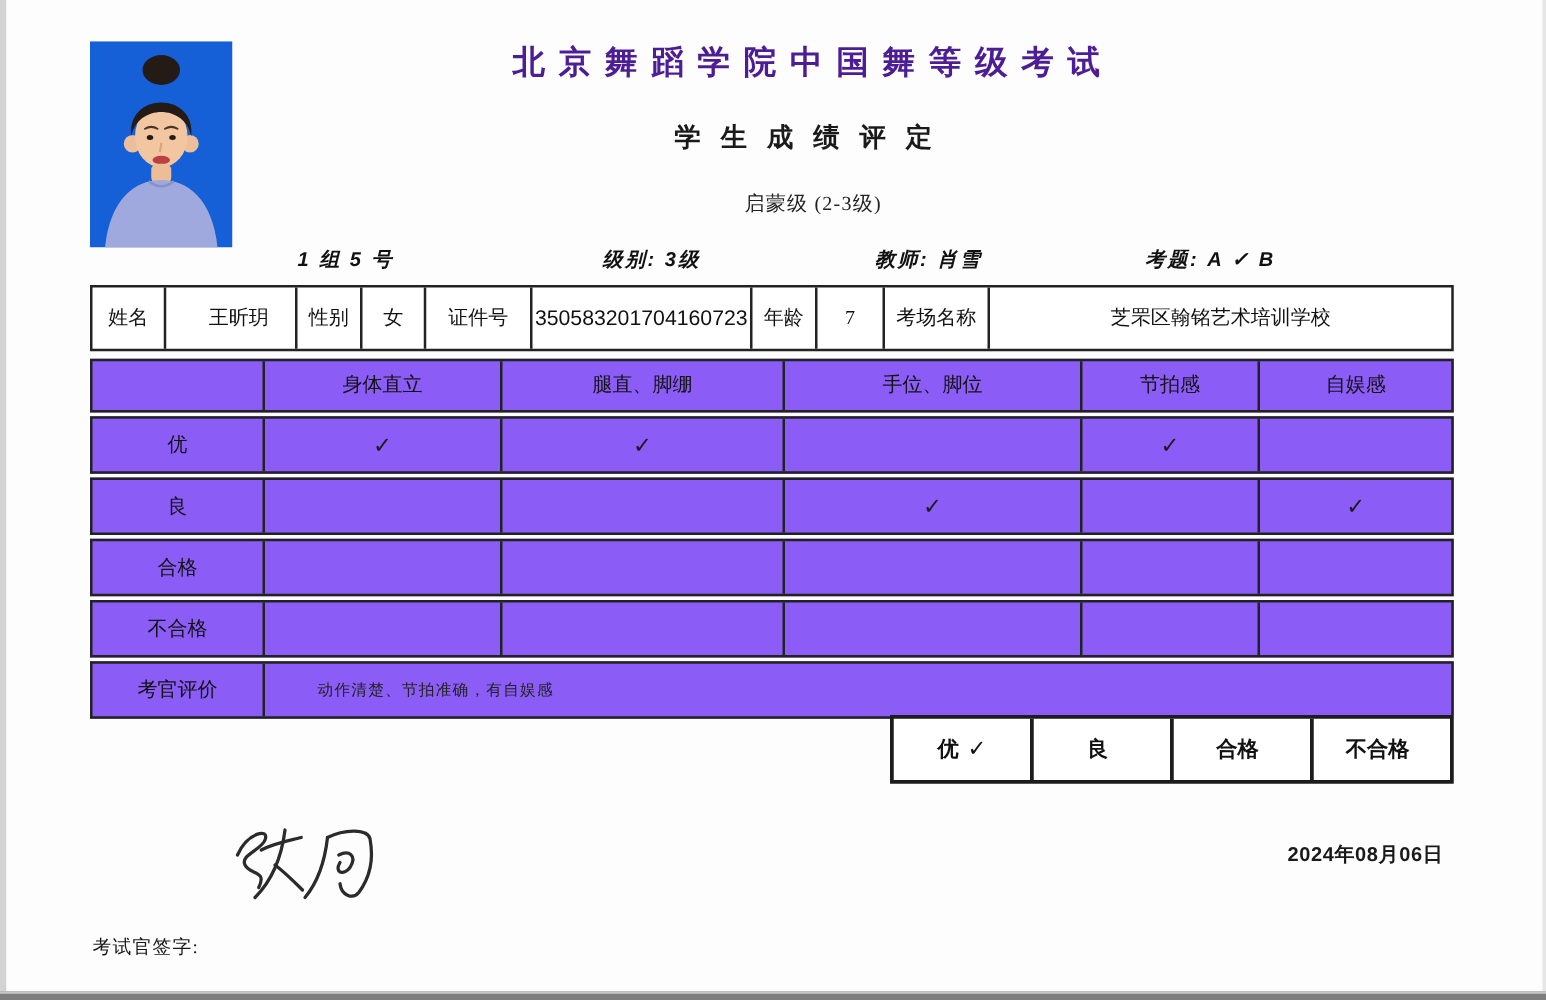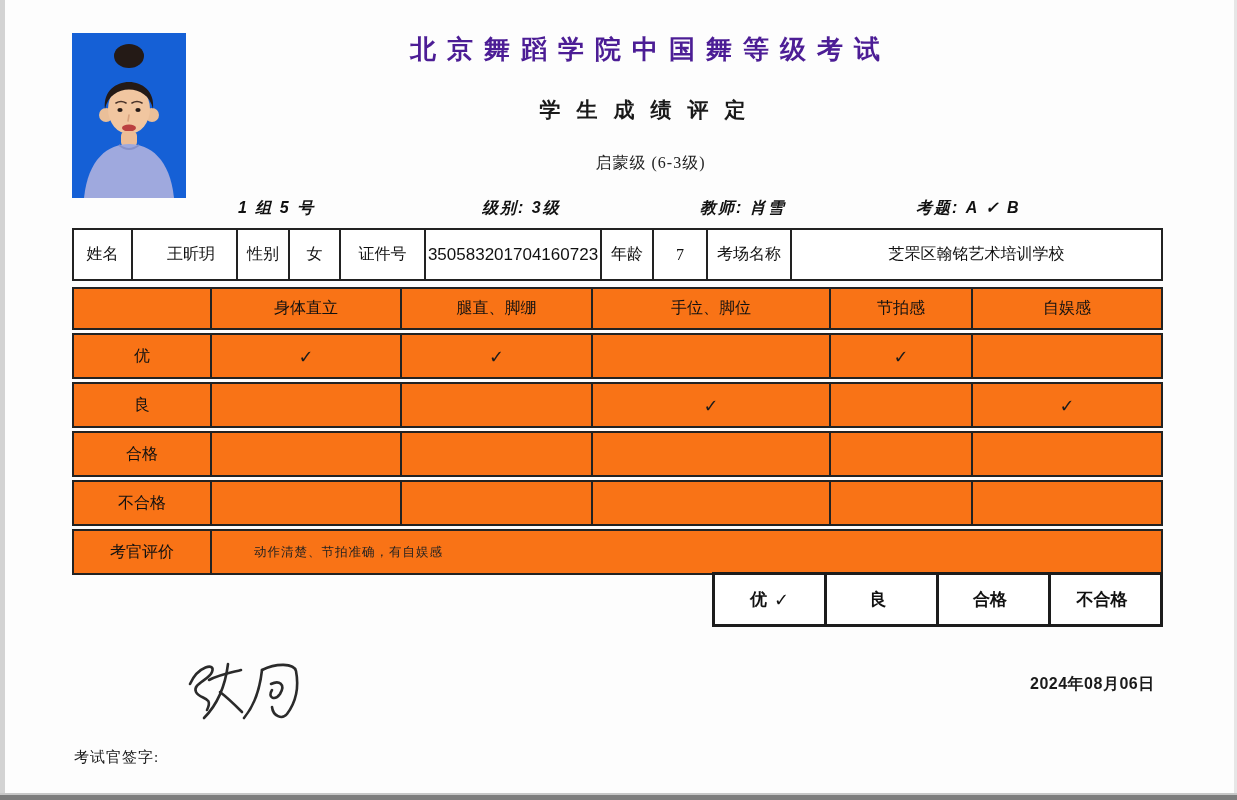--- a/index.html
+++ b/index.html
@@ -40,26 +40,26 @@
               display:flex; border:2px solid #222; background:#fff; }
   .i-cell { display:flex; align-items:center; justify-content:center;
             border-left:2px solid #222; font-size:16px; color:#111; white-space:nowrap; }
   .i-cell:first-child { border-left:none; }
   .i0{width:57px;} .i1{width:105px;padding-left:13px;} .i2{width:52px;} .i3{width:51px;} .i4{width:85px;}
   .i5{width:176px; font-family:"Liberation Sans", sans-serif; font-size:17px; letter-spacing:0; }
   .i6{width:52px;} .i7{width:54px;} .i8{width:84px;} .i9{flex:1;}
 
   
   .grade { position:absolute; left:72px; top:287px; width:1091px; }
-  .g-row { display:flex; border:2px solid #222; height:46px; margin-top:3px; background:#f97316;justify-content:space-between; }
+  .g-row { display:flex; border:2px solid #222; height:46px; margin-top:3px; background:#8b5cf6;justify-content:space-between; }
   .g-row.head { height:43px; margin-top:0; }
   .g-cell { display:flex; align-items:center; justify-content:center;
             border-left:2px solid #222; font-size:16px; color:#111; }
   .g-cell:first-child { border-left:none; }
-  .gc0{width:136px;} .gc1{width:190px;} .gc2{width:191px;} .gc3{width:238px;} .gc4{width:142px;} .gc5{flex:1;}
+  .gc0{width:136px;} .gc1{width:190px;} .gc2{width:226px;} .gc3{width:238px;} .gc4{width:142px;} .gc5{flex:1;}
   .check { font-family:"DejaVu Sans", sans-serif; font-weight:700; font-size:18px; color:#1b1b1b; }
   .eval-text { justify-content:flex-start; padding-left:42px; font-size:12.5px; letter-spacing:1px; color:#222; }
 
   
   .summary { position:absolute; left:712px; top:572px; width:451px; height:55px;
              display:flex; border:3px solid #1c1c1c; background:#fff;
              font-size:17px; font-weight:600; color:#111; }
   .s-cell { flex:1; display:flex; align-items:center; justify-content:center; border-left:3px solid #1c1c1c; }
   .s-cell:first-child { border-left:none; }
   .s-cell .mark { margin-left:7px; font-family:"DejaVu Sans", sans-serif; font-weight:700; font-size:18px; }
@@ -92,21 +92,21 @@
       <ellipse cx="57" cy="95" rx="7" ry="3.4" fill="#bb4040"></ellipse>
       <rect x="49" y="98" width="16" height="16" rx="5" fill="#edbd96"></rect>
       <path d="M12,165 C16,126 36,111 57,111 C78,111 98,126 102,165 Z" fill="#9fa9de"></path>
       <path d="M47,112 Q57,120 67,112" stroke="#8891c9" stroke-width="2" fill="none"></path>
     </svg>
   </div>
 
   <div class="header">
     <div class="h-title">北京舞蹈学院中国舞等级考试</div>
     <div class="h-sub">学生成绩评定</div>
-    <div class="h-level">启蒙级 (6-3级)</div>
+    <div class="h-level">启蒙级 (2-3级)</div>
   </div>
 
   <div class="meta">
     <span class="m-group">1 组 5 号</span>
     <span class="m-level">级别: 3级</span>
     <span class="m-teacher">教师: 肖雪</span>
     <span class="m-exam">考题: A ✓ B</span>
   </div>
 
   <div class="info-row">

